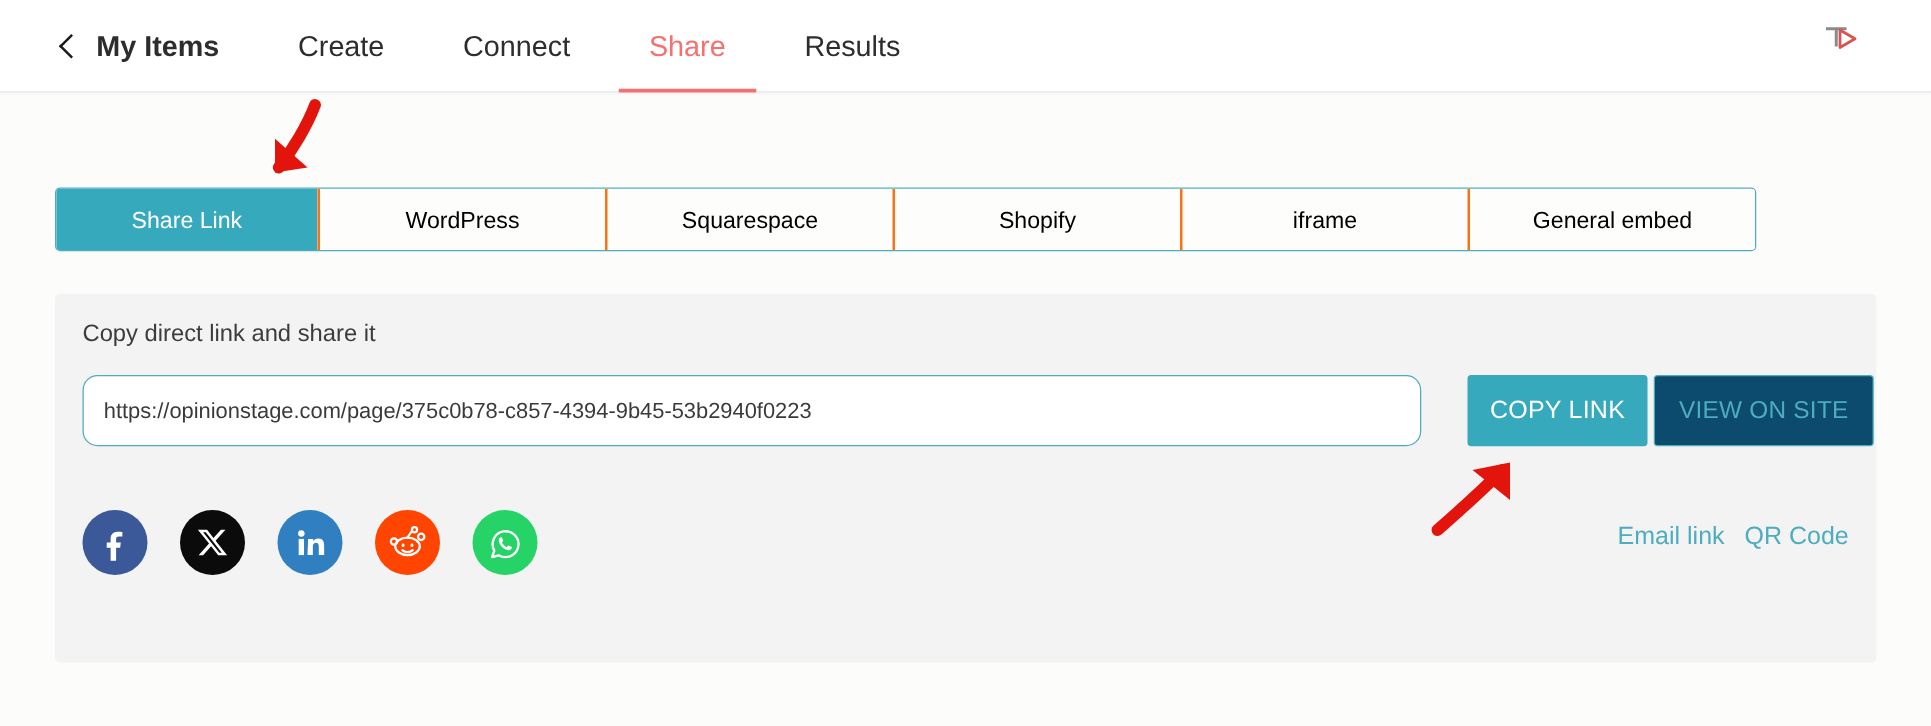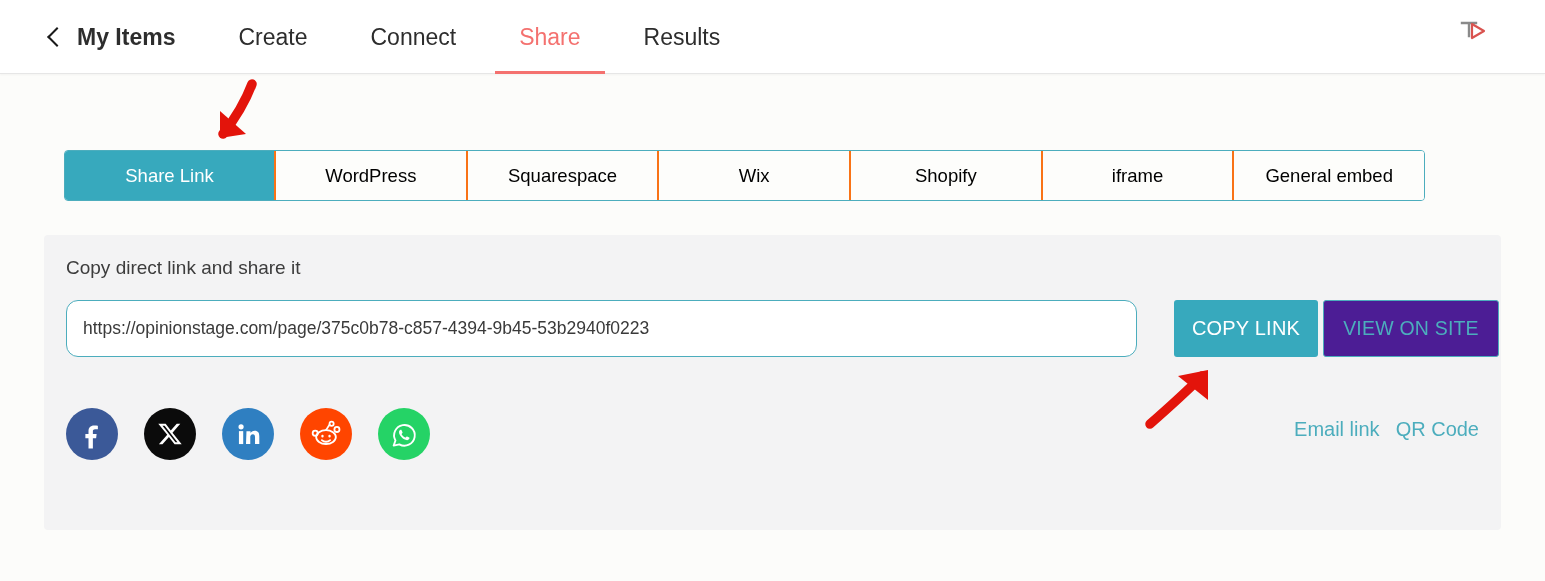--- a/index.html
+++ b/index.html
@@ -72,21 +72,20 @@
   .tabs {
     position: absolute;
     left: 44px; top: 150px;
     width: 1361px;
     height: 51px;
     display: flex;
     border: 1px solid #4cadbd;
     border-radius: 4px;
     overflow: hidden;
     background: #fdfdfb;
-    margin-left: 20px;
   }
   .tab {
     flex: 1 1 0;
     display: flex;
     align-items: center;
     justify-content: center;
     font-size: 18.5px;
     color: #000000;
     border-left: 2px solid #f97316;
     cursor: pointer;
@@ -147,21 +146,21 @@
     border-radius: 3px;
     font-family: "Liberation Sans", sans-serif;
     font-size: 20px;
     letter-spacing: 0.2px;
     cursor: pointer;
   }
   .btn-view {
     position: absolute;
     left: 1257px; top: 0;
     width: 176px; height: 57px;
-    background: #4c1d95;
+    background: #0c4a6e;
     color: #4cadbd;
     border: 1px solid #4cadbd;
     border-radius: 3px;
     font-family: "Liberation Sans", sans-serif;
     font-size: 19.5px;
     letter-spacing: 0.2px;
     cursor: pointer;
   }
 
   
@@ -238,23 +237,20 @@
 
 <div class="tabs">
   <div class="tab active">
     <span>Share Link</span>
   </div>
   <div class="tab">
     <span>WordPress</span>
   </div>
   <div class="tab">
     <span>Squarespace</span>
-  </div>
-  <div class="tab">
-    <span>Wix</span>
   </div>
   <div class="tab">
     <span>Shopify</span>
   </div>
   <div class="tab">
     <span>iframe</span>
   </div>
   <div class="tab">
     <span>General embed</span>
   </div>

